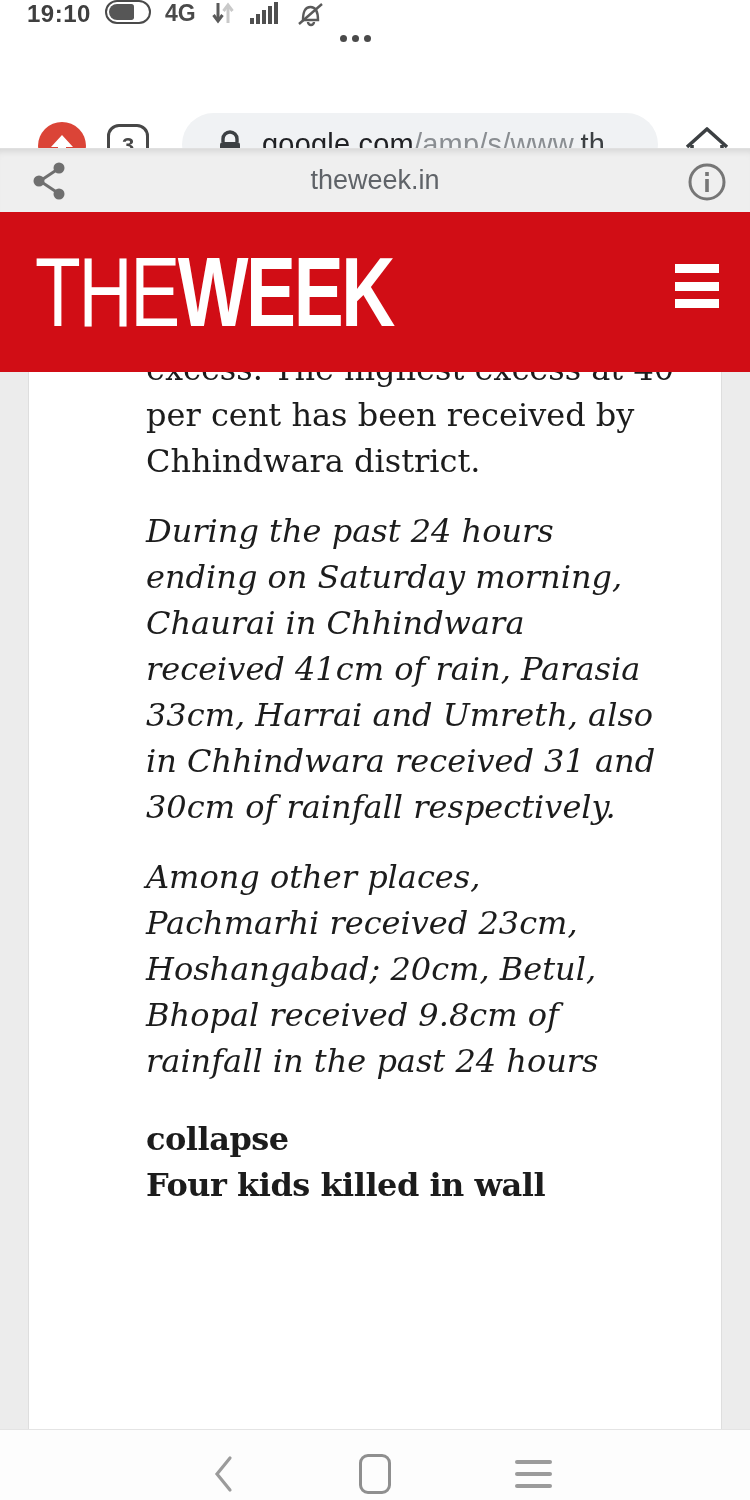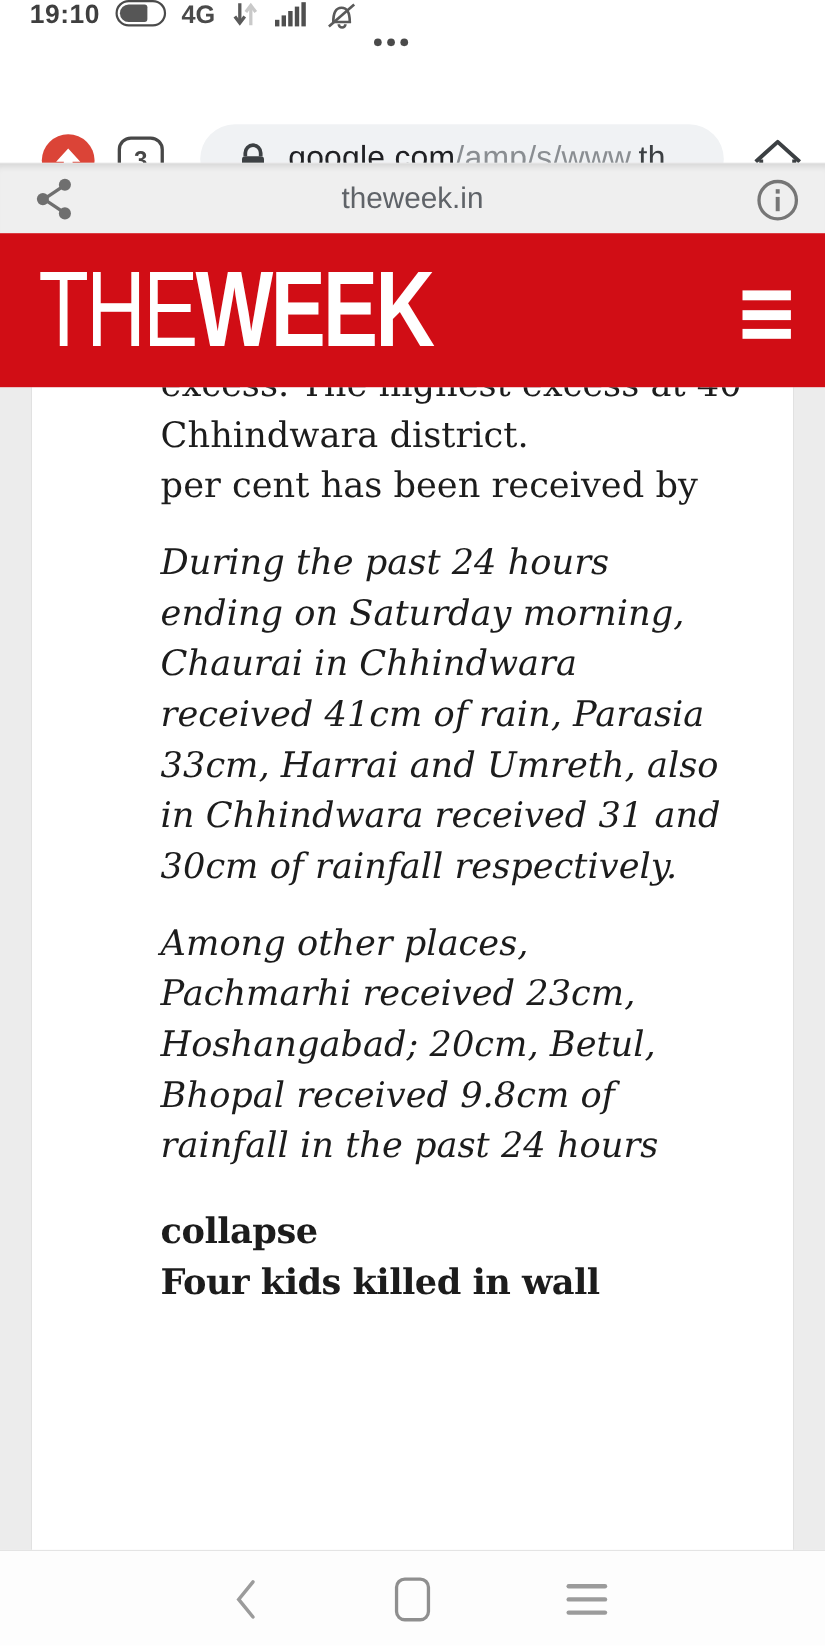--- a/index.html
+++ b/index.html
@@ -33,21 +33,21 @@
 
   
   .amp-bar { height:64px; background:#efefef; border-top:1px solid #e0e0e0; position:relative;
              display:flex; align-items:center; justify-content:center;
              box-shadow: inset 0 7px 7px -5px rgba(0,0,0,0.12); }
   .amp-share { position:absolute; left:28px; top:12px; background:none; border:none; }
   .amp-info  { position:absolute; right:22px; top:12px; background:none; border:none; }
   .amp-source { font-size:27px; color:#5f6368; }
 
   
-  .masthead { height:140px; background:var(--masthead-red,#d10d15); position:relative; overflow:hidden;padding-left:37px; }
+  .masthead { height:160px; background:var(--masthead-red,#d10d15); position:relative; overflow:hidden;padding-left:37px; }
   .logo { position:absolute; left:35px; top:50%; transform:translateY(-50%) scale(0.78,1.02); transform-origin:left center;
           color:#fff; font-size:96px; letter-spacing:-3px; white-space:nowrap; line-height:1; }
   .logo .thin { font-weight:400; }
   .logo .bold { font-weight:800; }
   .menu-btn { position:absolute; right:31px; top:52px; width:44px; height:44px; background:none; border:none; padding:0;
               display:flex; flex-direction:column; justify-content:space-between; }
   .menu-btn i { display:block; width:44px; height:9px; background:#fff; }
 
   
   .page { height:1057px; background:#ececec; padding:0 28px; }
@@ -169,22 +169,22 @@
       <i></i>
         <i></i>
         <i></i>
     </button>
   </header>
 
   <main class="page">
     <article class="column">
       <div class="p-clip">
         <div class="line">excess. The highest excess at 40</div>
+        <div class="line">per cent has been received by</div>
         <div class="line">Chhindwara district.</div>
-        <div class="line">per cent has been received by</div>
       </div>
       <div class="para">
         <div class="line">During the past 24 hours</div>
         <div class="line">ending on Saturday morning,</div>
         <div class="line">Chaurai in Chhindwara</div>
         <div class="line">received 41cm of rain, Parasia</div>
         <div class="line">33cm, Harrai and Umreth, also</div>
         <div class="line">in Chhindwara received 31 and</div>
         <div class="line">30cm of rainfall respectively.</div>
       </div>

